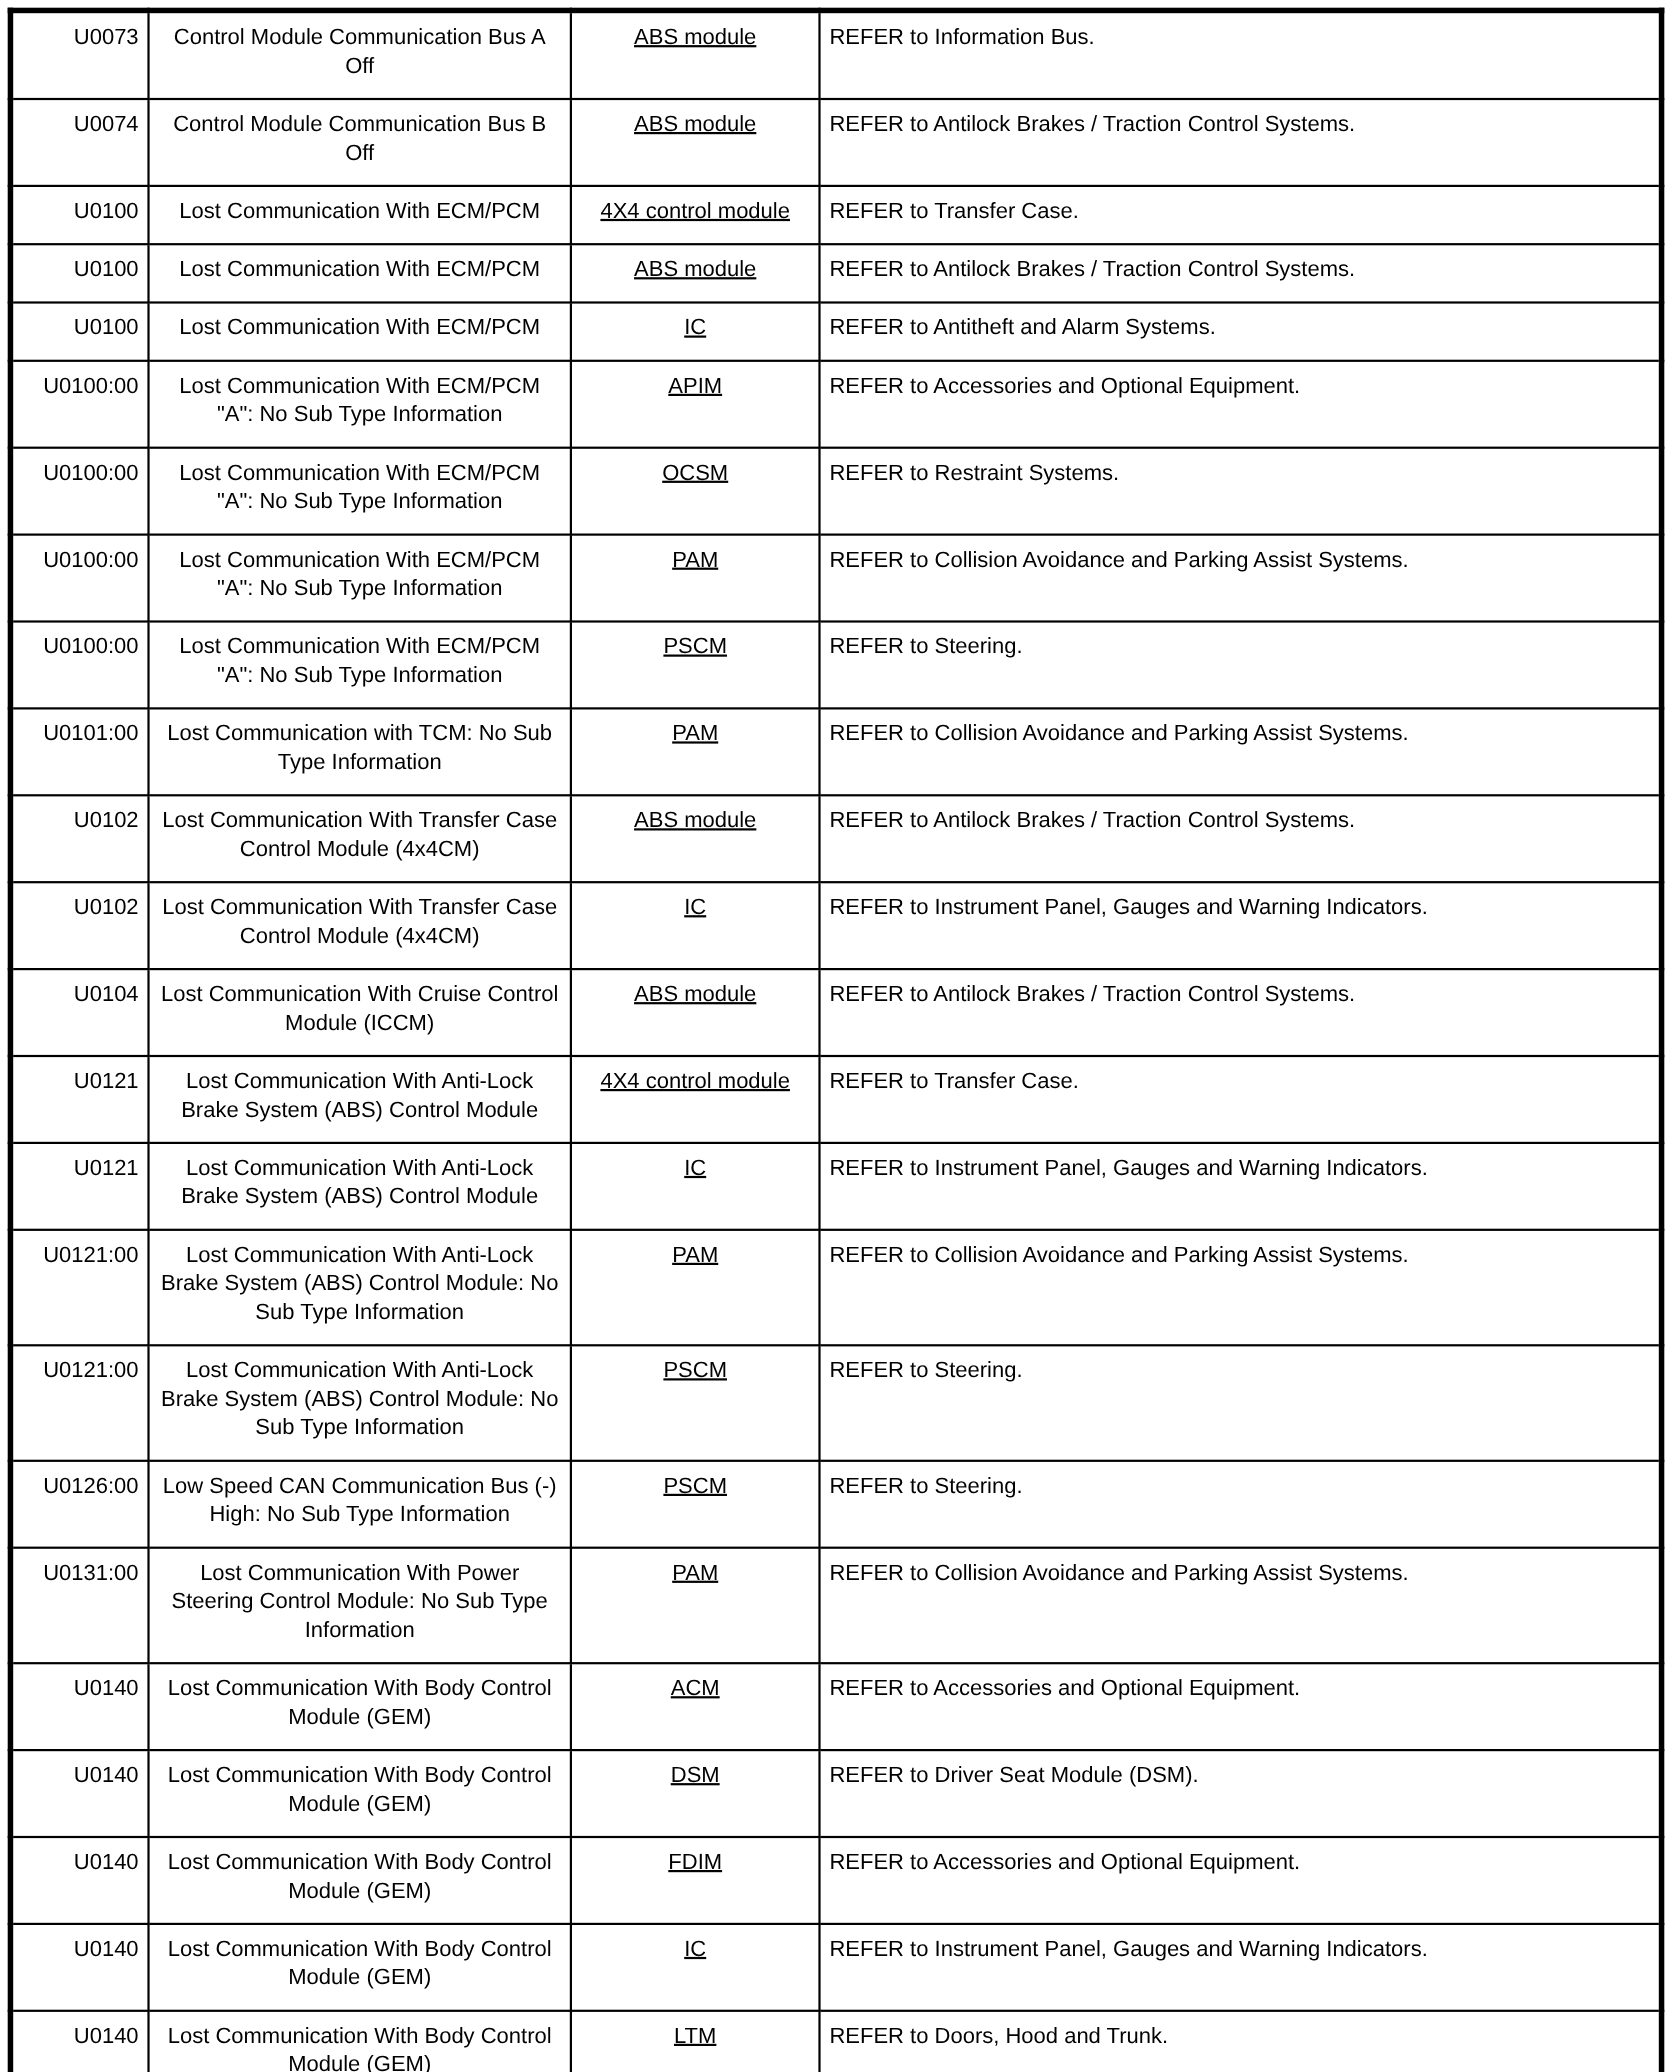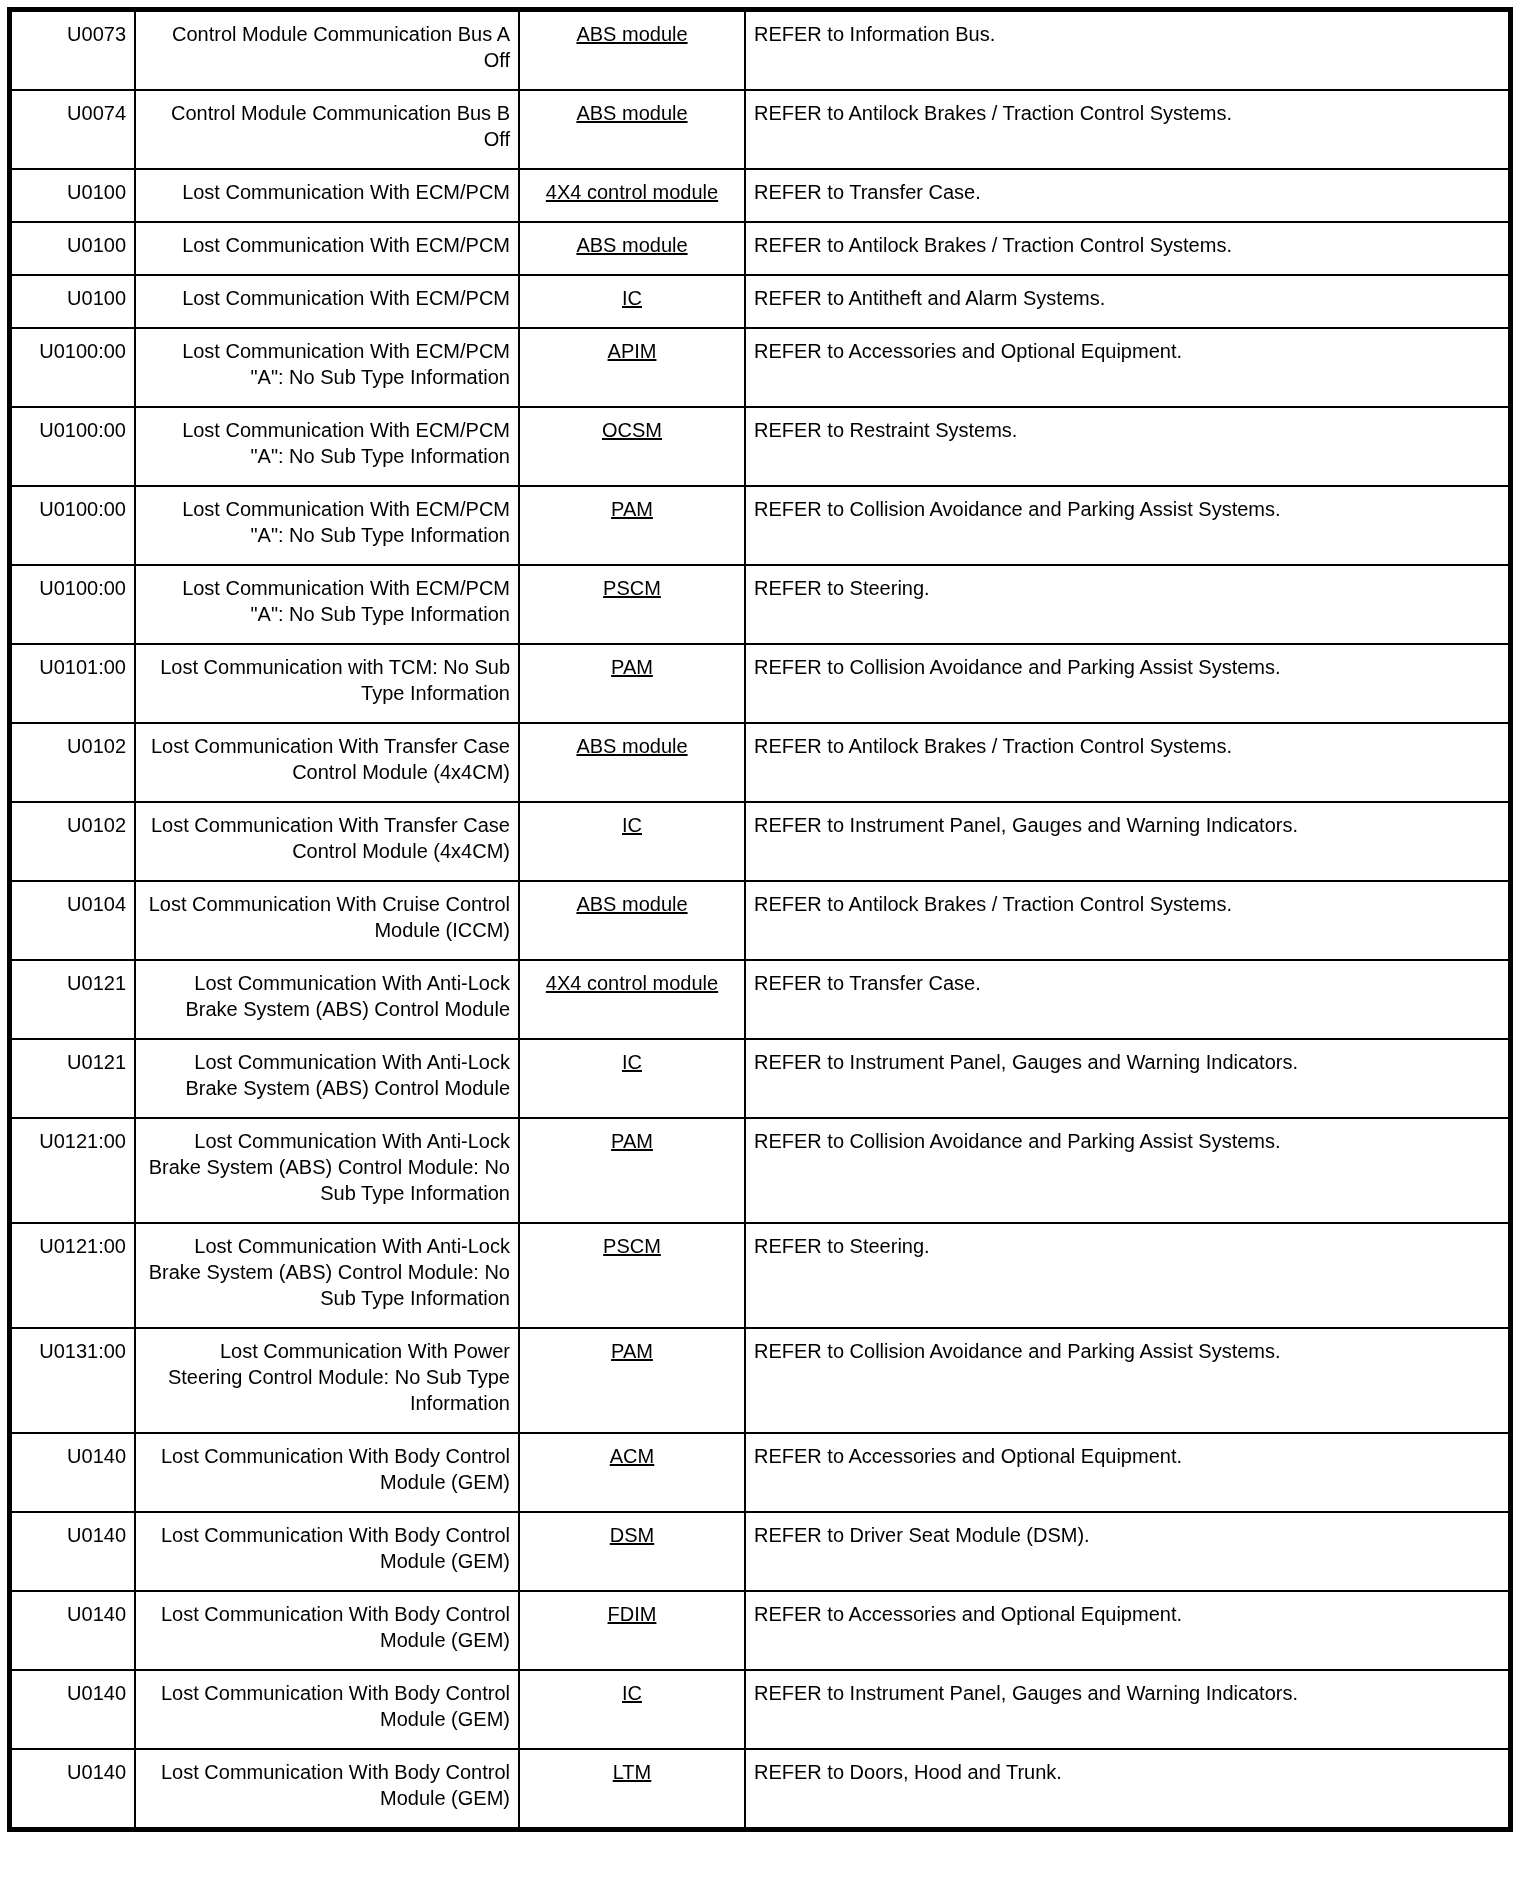--- a/index.html
+++ b/index.html
@@ -36,21 +36,21 @@
     word-wrap: break-word;
   }
   td.col-code {
     width: 106px;
     text-align: right;
     padding-left: 3px;
     padding-right: 3px;
   }
   td.col-desc {
     width: 366px;
-    text-align: right;
+    text-align: center;
     padding-left: 11px;
     padding-right: 14px;
   }
   td.col-module {
     width: 208px;
     text-align: center;
     text-decoration: underline;
   }
   td.col-action {
     text-align: left;
@@ -177,20 +177,26 @@
     <td class="col-action">REFER to Collision Avoidance and Parking Assist Systems.</td>
   </tr>
 
   <tr>
     <td class="col-code">U0121:00</td>
     <td class="col-desc">Lost Communication With Anti-Lock Brake System (ABS) Control Module: No Sub Type Information</td>
     <td class="col-module">PSCM</td>
     <td class="col-action">REFER to Steering.</td>
   </tr>
 
+  <tr>
+    <td class="col-code">U0126:00</td>
+    <td class="col-desc">Low Speed CAN Communication Bus (-) High: No Sub Type Information</td>
+    <td class="col-module">PSCM</td>
+    <td class="col-action">REFER to Steering.</td>
+  </tr>
 
   <tr>
     <td class="col-code">U0131:00</td>
     <td class="col-desc">Lost Communication With Power Steering Control Module: No Sub Type Information</td>
     <td class="col-module">PAM</td>
     <td class="col-action">REFER to Collision Avoidance and Parking Assist Systems.</td>
   </tr>
 
   <tr>
     <td class="col-code">U0140</td>

